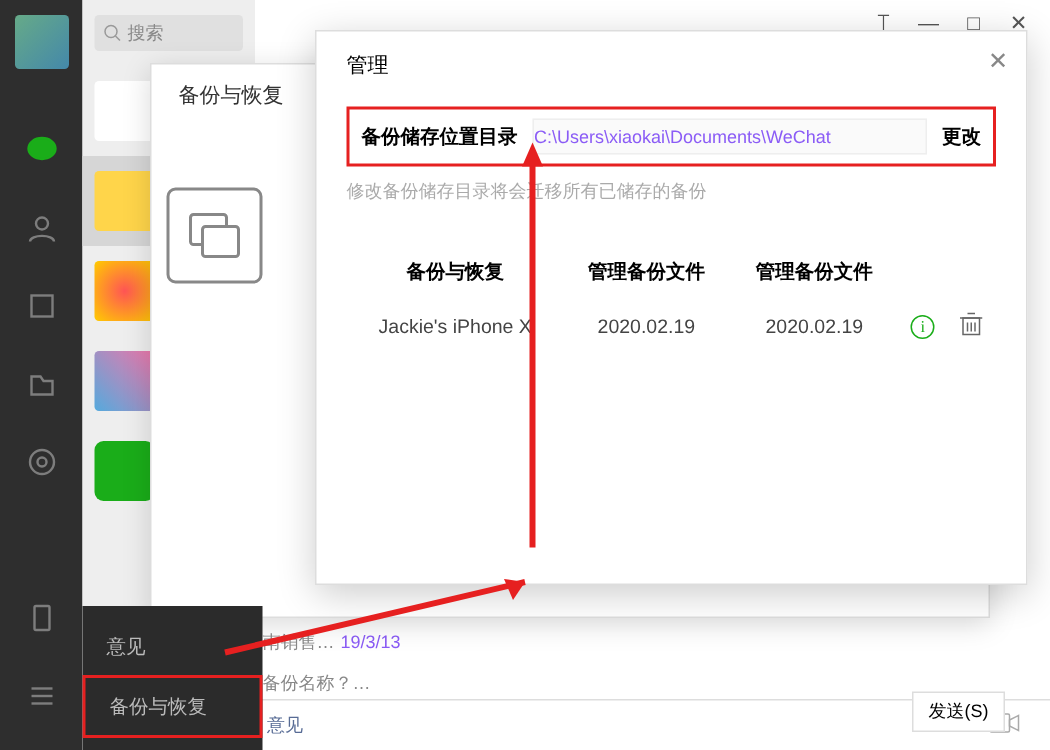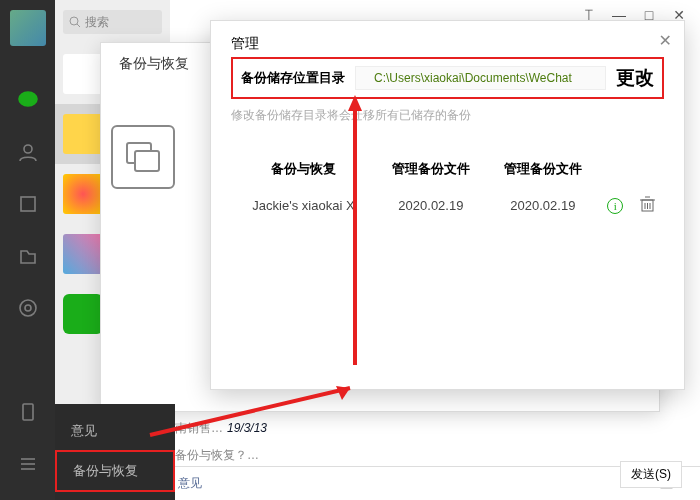--- a/index.html
+++ b/index.html
@@ -21,39 +21,39 @@
   .chat-item.sel { background: #d6d6d6; }
   .chat-ava { width: 40px; height: 40px; border-radius: 3px; }
   
   .main { flex: 1; display: flex; flex-direction: column; position: relative; }
   .titlebar { height: 30px; display: flex; justify-content: flex-end; align-items: center; padding: 0 6px; }
   .tb-btn { width: 30px; height: 20px; display: flex; align-items: center; justify-content: center; font-size: 14px; color: #555; cursor: pointer; }
   .chat-body { flex: 1; position: relative; }
   .bottom-area { border-top: 1px solid #ddd; padding: 8px; display: flex; justify-content: space-between; font-size: 12px; color: #888; }
   .opinion { color: #576b95; cursor: pointer; }
   .msg-prev { position: absolute; left: 175px; top: 420px; font-size: 12px; color: #888; z-index: 1; }
-  .msg-prev .time { color: #0f172a; margin-left: 4px; font-style: italic; }
+  .msg-prev .time { color: #8b5cf6; margin-left: 4px; }
   .send-btn { border: 1px solid #ddd; padding: 4px 10px; font-size: 12px; cursor: pointer; background: #fff; }
   .cam-icon { color: #aaa; margin-right: 12px; }
 
   
   .backup-panel { position: absolute; left: 100px; top: 42px; width: 560px; height: 370px; background: #fff; border: 1px solid #ddd; box-shadow: 0 4px 18px rgba(0,0,0,.15); z-index: 5; }
   .bp-title { font-size: 14px; padding: 12px 18px; color: #333; }
   .bp-icon { width: 64px; height: 64px; border: 2px solid #888; border-radius: 6px; position: relative; display: flex; align-items: center; justify-content: center; margin: 40px 10px; }
   .bp-label { position: absolute; left: 140px; top: 252px; font-size: 13px; color: #333; }
   .bp-link { position: absolute; left: 50%; transform: translateX(-50%); bottom: 28px; color: #576b95; font-size: 13px; cursor: pointer; border: 2px solid #e62020; padding: 4px 10px; }
 
   
   .manage { position: absolute; left: 210px; top: 20px; width: 475px; height: 370px; background: #fff; border: 1px solid #ddd; box-shadow: 0 6px 24px rgba(0,0,0,.2); z-index: 10; padding: 14px 20px; }
-  .mg-title { font-size: 14px; margin-bottom: 4px; }
+  .mg-title { font-size: 14px; margin-bottom: 18px; }
   .mg-close { position: absolute; right: 12px; top: 10px; font-size: 16px; color: #888; cursor: pointer; }
   .mg-path { display: flex; align-items: center; border: 2px solid #e62020; padding: 6px 8px; margin-bottom: 8px; }
   .mg-path-lbl { font-weight: 600; font-size: 13px; margin-right: 10px; }
-  .mg-path-val { flex: 1; font-size: 12px; color: #4d7c0f; background: #fafafa; padding: 4px 18px; border: 1px solid #eee; }
-  .mg-change { font-size: 19px; font-weight: 600; margin-left: 10px; cursor: pointer; text-align: right; }
+  .mg-path-val { flex: 1; font-size: 12px; color: #8b5cf6; background: #fafafa; padding: 4px 0; border: 1px solid #eee; }
+  .mg-change { font-size: 13px; font-weight: 600; margin-left: 10px; cursor: pointer; text-align: right; }
   .mg-note { font-size: 12px; color: #aaa; margin-bottom: 28px; }
   .mg-table { width: 100%; font-size: 13px; }
   .mg-table th { font-weight: 600; padding: 6px 4px; text-align: center; }
   .mg-table td { padding: 10px 4px; text-align: center; color: #444; }
   .info-ic { color: #1aad19; border: 1.5px solid #1aad19; border-radius: 50%; width: 16px; height: 16px; display: inline-flex; align-items: center; justify-content: center; font-size: 11px; font-family: serif; cursor: pointer; }
   .del-ic { cursor: pointer; color: #666; }
 
   
   .leftmenu { position: absolute; left: 55px; bottom: 0; width: 120px; background: #2b2b2b; z-index: 20; padding: 8px 0; }
   .lm-item { color: #bbb; font-size: 13px; padding: 10px 16px; cursor: pointer; }
@@ -151,28 +151,28 @@
       <span class="opinion">意见</span>
       <div>
         <span class="cam-icon">
           <svg width="20" height="14">
               <rect x="0" y="1" width="13" height="12" rx="1" fill="none" stroke="#aaa"></rect>
               <path d="M13 5l6-3v10l-6-3z" fill="none" stroke="#aaa"></path>
             </svg>
         </span>
       </div>
     </div>
-    <div style="position:absolute;right:18px;bottom:12px">
+    <div style="position:absolute;right:30px;bottom:12px">
       <button class="send-btn">发送(S)</button>
     </div>
   </div>
 
   <div class="msg-prev">
     <div><span>南销售…</span><span class="time">19/3/13</span></div>
-    <div style="margin-top:10px">备份与恢复？…</div>
+    <div style="margin-top:10px">备份名称？…</div>
   </div>
 
   <div class="backup-panel">
     <div class="bp-title">备份与恢复</div>
     <div class="bp-icon">
       <svg width="36" height="36">
           <rect x="2" y="4" width="24" height="20" rx="2" fill="none" stroke="#888" stroke-width="2"></rect>
           <rect x="10" y="12" width="24" height="20" rx="2" fill="#fff" stroke="#888" stroke-width="2"></rect>
         </svg>
     </div>
@@ -192,21 +192,21 @@
     <table class="mg-table">
       <tbody>
           <tr>
         <th>备份与恢复</th>
         <th>管理备份文件</th>
         <th>管理备份文件</th>
         <th></th>
             <th></th>
       </tr>
       <tr>
-        <td>Jackie's xiaokai X</td>
+        <td>Jackie's iPhone X</td>
         <td>2020.02.19</td>
         <td>2020.02.19</td>
         <td><span class="info-ic">i</span></td>
         <td><span class="del-ic"><svg width="15" height="16">
                   <rect x="2" y="4" width="11" height="11" fill="none" stroke="#666"></rect>
                   <line x1="0" y1="4" x2="15" y2="4" stroke="#666"></line>
                   <line x1="5" y1="1" x2="10" y2="1" stroke="#666"></line>
                   <line x1="5" y1="7" x2="5" y2="13" stroke="#666"></line>
                   <line x1="7.5" y1="7" x2="7.5" y2="13" stroke="#666"></line>
                   <line x1="10" y1="7" x2="10" y2="13" stroke="#666"></line>

